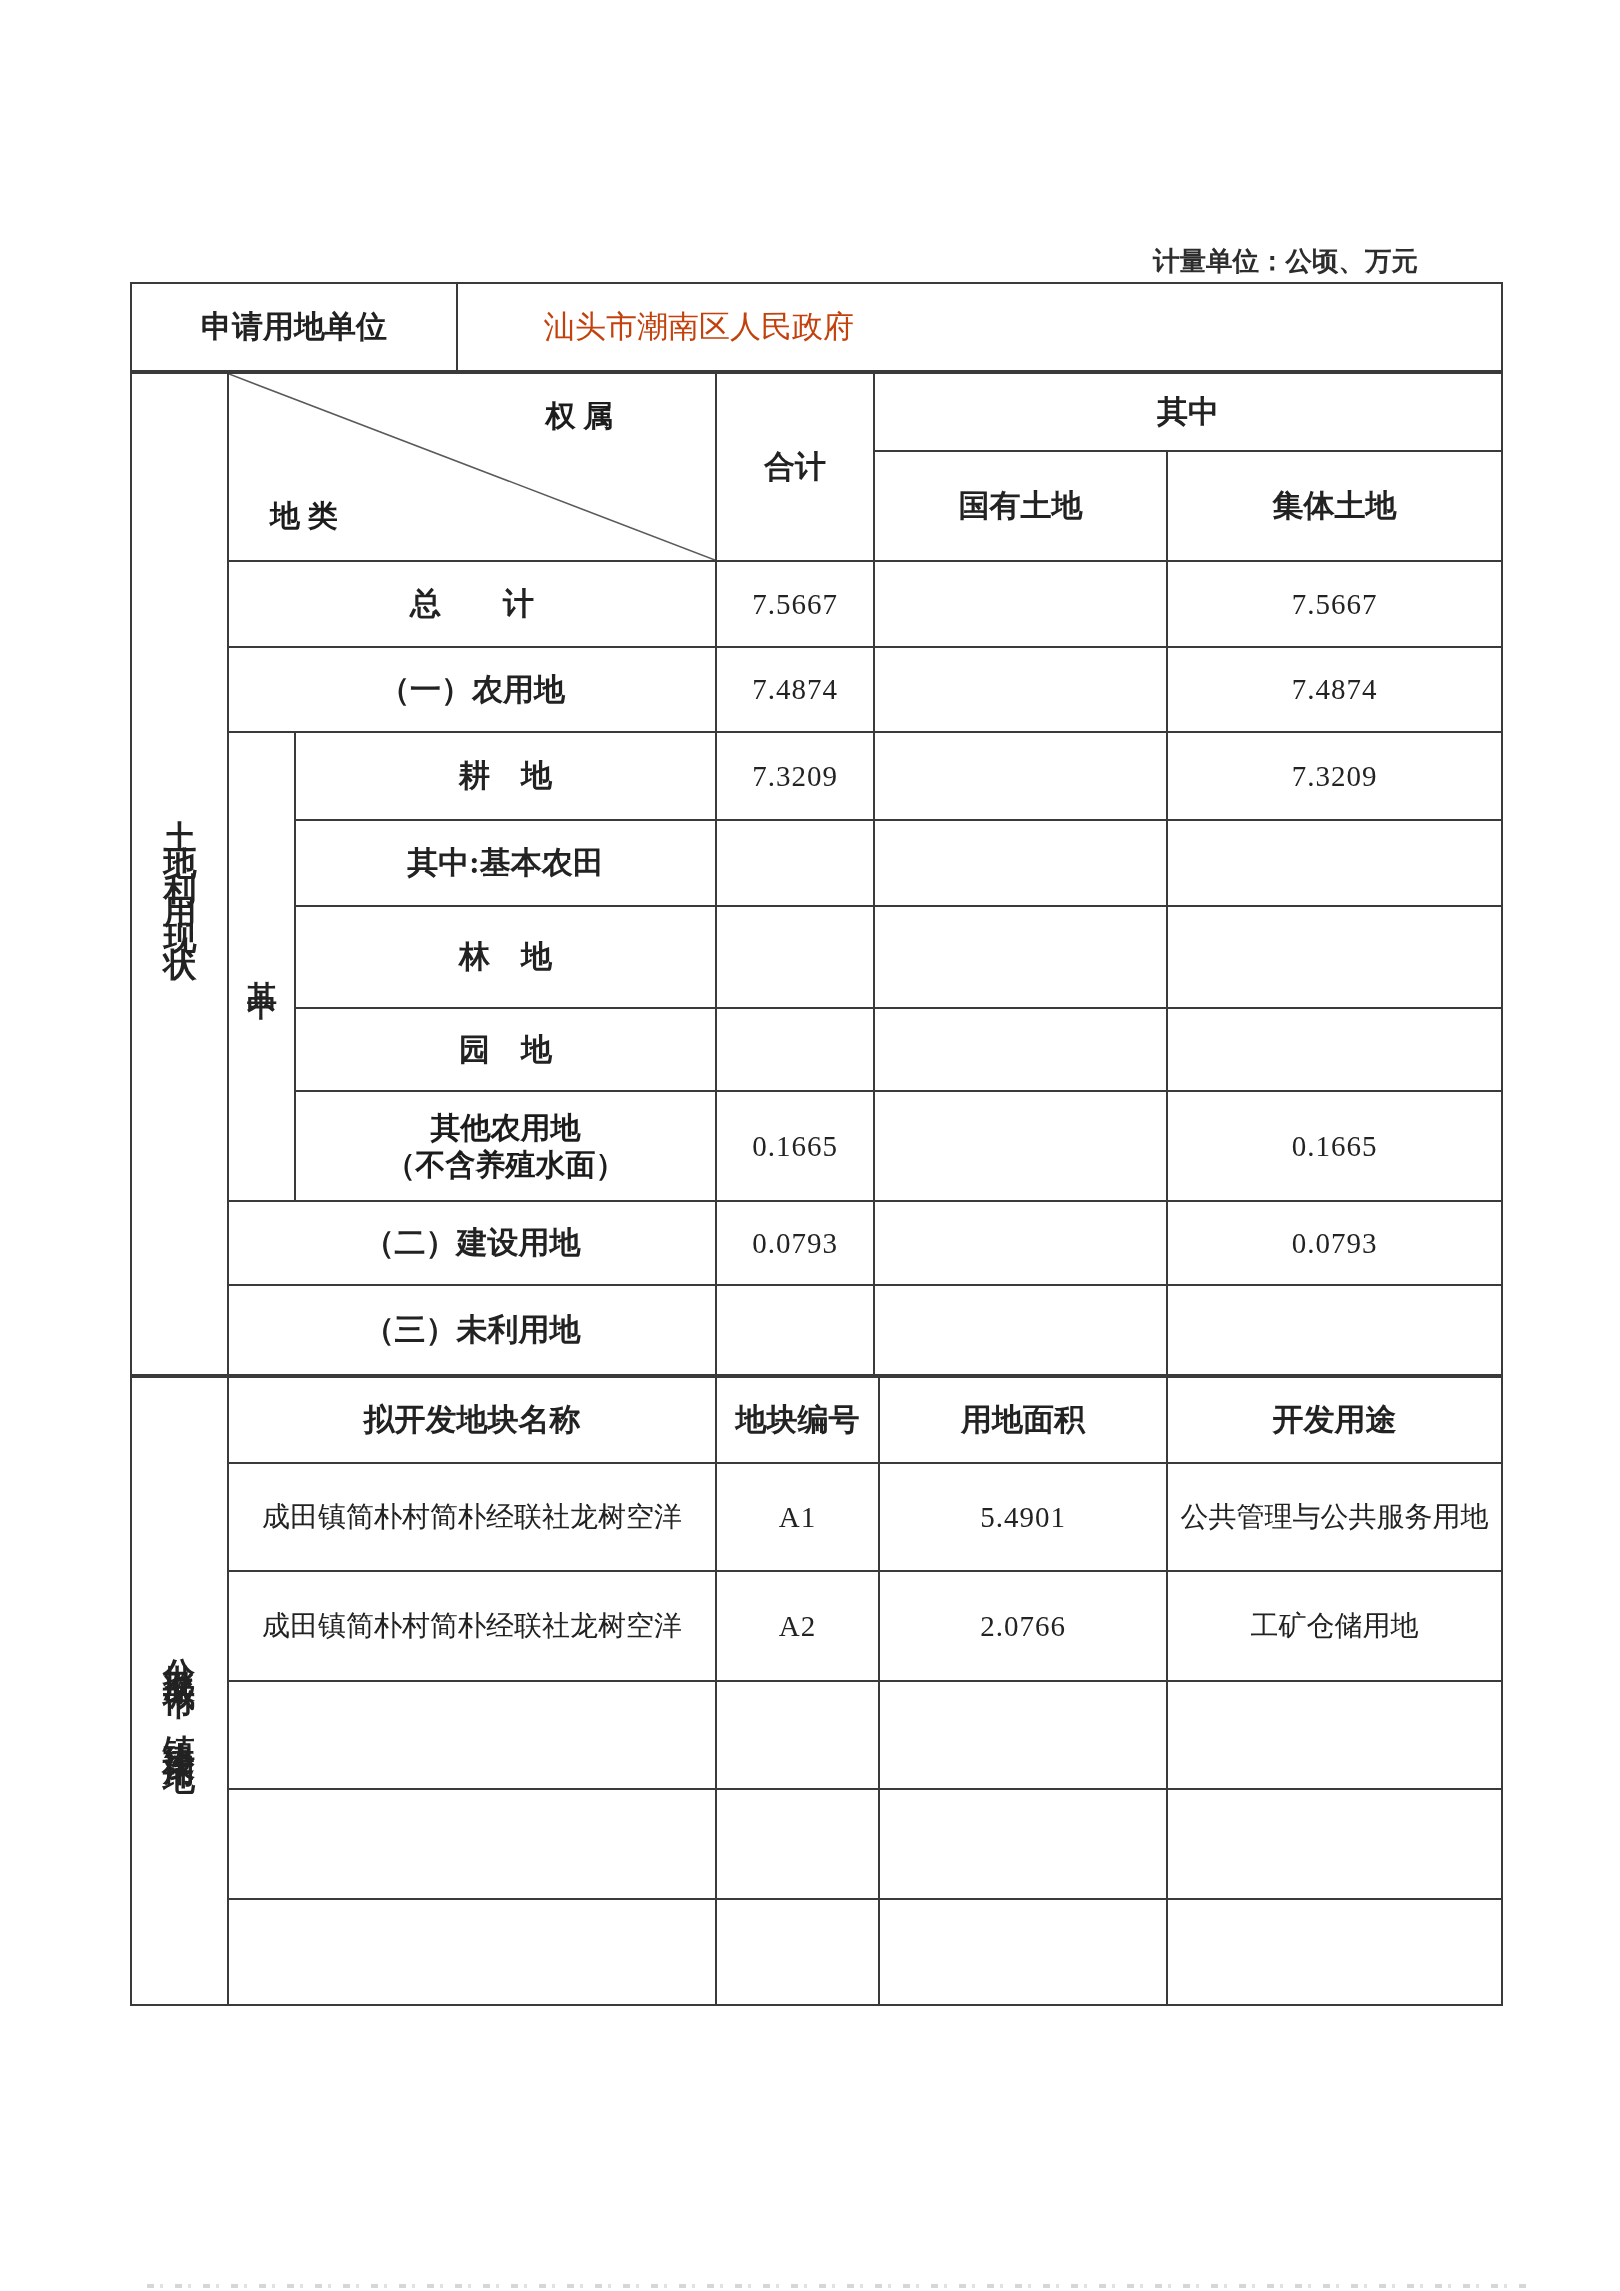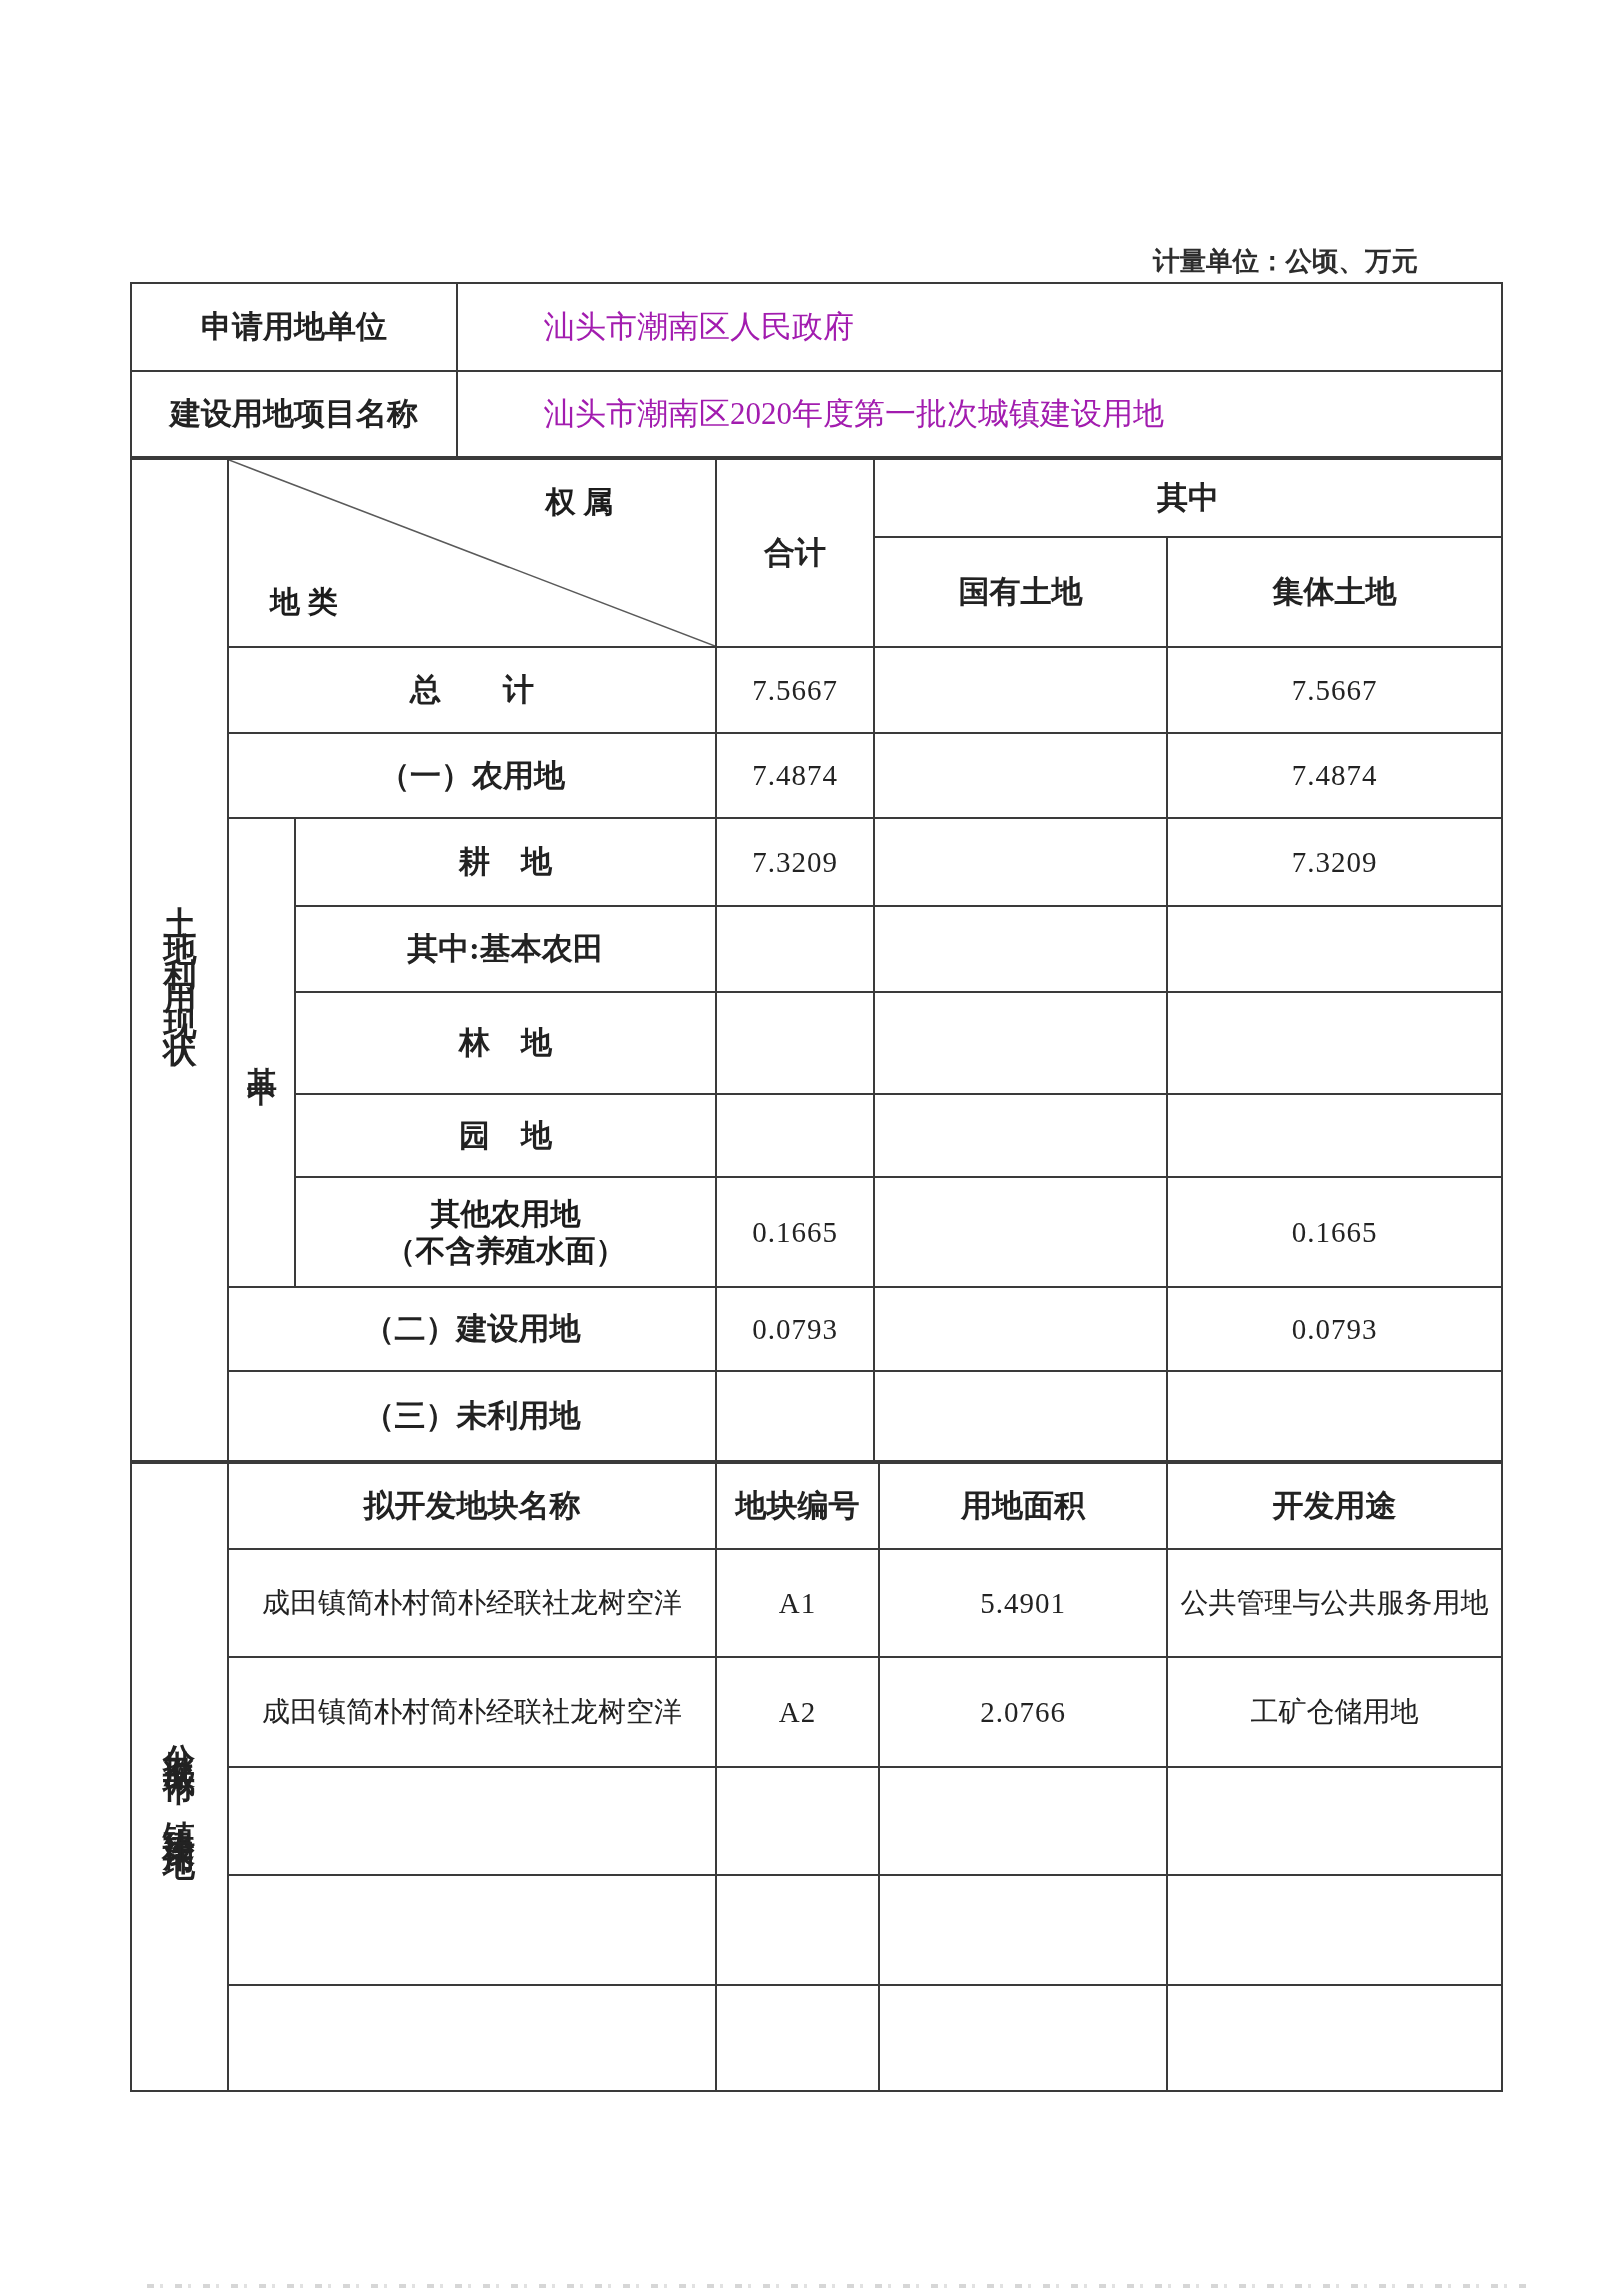--- a/index.html
+++ b/index.html
@@ -30,21 +30,21 @@
     border:2px solid #3a3a3a;
     padding:0;
     text-align:center;vertical-align:middle;
     font-size:29px;
     overflow:hidden;
   }
   table.outer-top{border-top:2.9px solid #2f2f2f;}
   table{border-left:2.9px solid #2f2f2f;border-right:2.9px solid #2f2f2f;}
   table.outer-bottom{border-bottom:2.9px solid #2f2f2f;}
   .label{font-weight:700;font-size:31px;color:#222;}
-  .value-left{text-align:left;padding-left:86px;font-size:31px;color:#a21caf;}
+  .value-left{text-align:left;padding-left:86px;font-size:31px;color:#c2410c;}
   .num{font-size:29px;color:#232323;letter-spacing:1px;}
   .vcell{vertical-align:middle;}
   .vtext{
     writing-mode:vertical-rl;text-orientation:upright;
     margin:0 auto;display:inline-block;
     font-weight:700;color:#222;
   }
   .vtext.main{font-size:33px;letter-spacing:25.5px;}
   .vtext.sub{font-size:30px;letter-spacing:9.8px;}
   .vtext.parcel{font-size:32px;letter-spacing:6.9px;}
@@ -79,24 +79,20 @@
 
     <table class="outer-top">
       <colgroup>
           <col style="width:326px">
           <col style="width:1045px">
         </colgroup>
       <tbody>
           <tr style="height:88px">
         <td class="label">申请用地单位</td>
         <td class="value-left">汕头市潮南区人民政府</td>
-      </tr>
-      <tr style="height:86px">
-        <td class="label">建设用地项目名称</td>
-        <td class="value-left">汕头市潮南区2020年度第一批次城镇建设用地</td>
       </tr>
     </tbody>
       </table>
 
 
     <table>
       <colgroup>
         <col style="width:97px">
           <col style="width:67px">
           <col style="width:421px">

